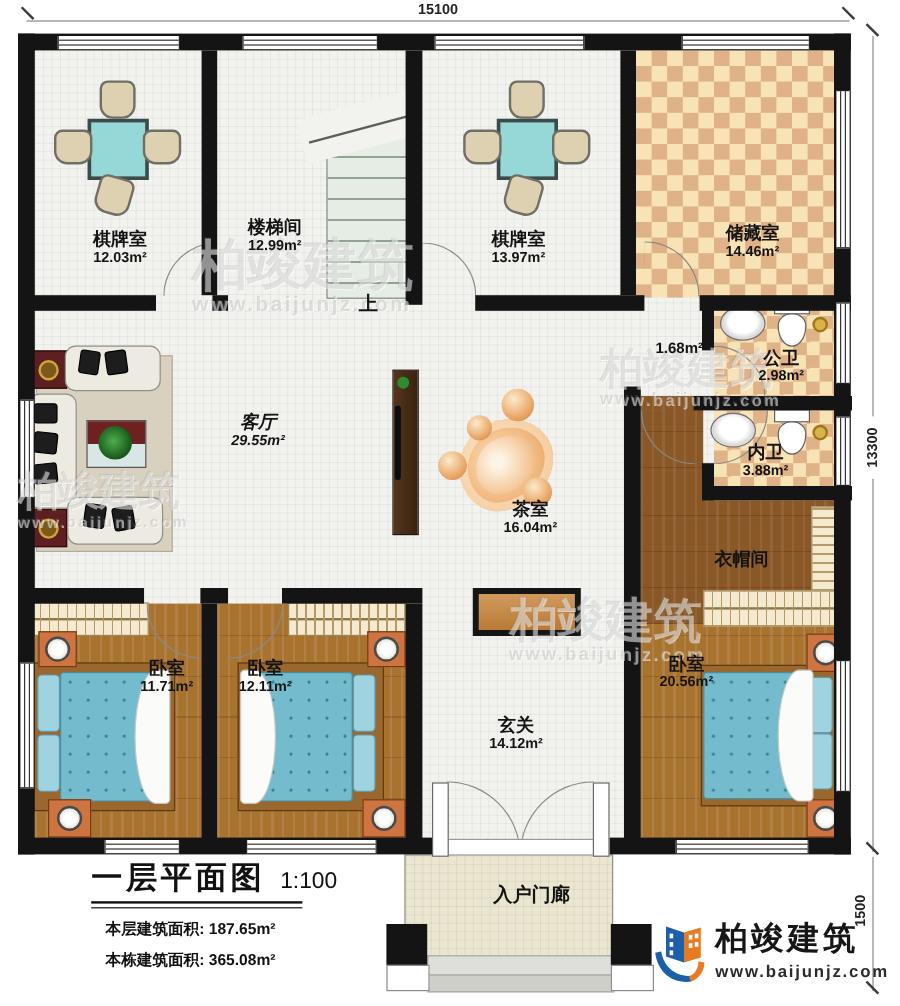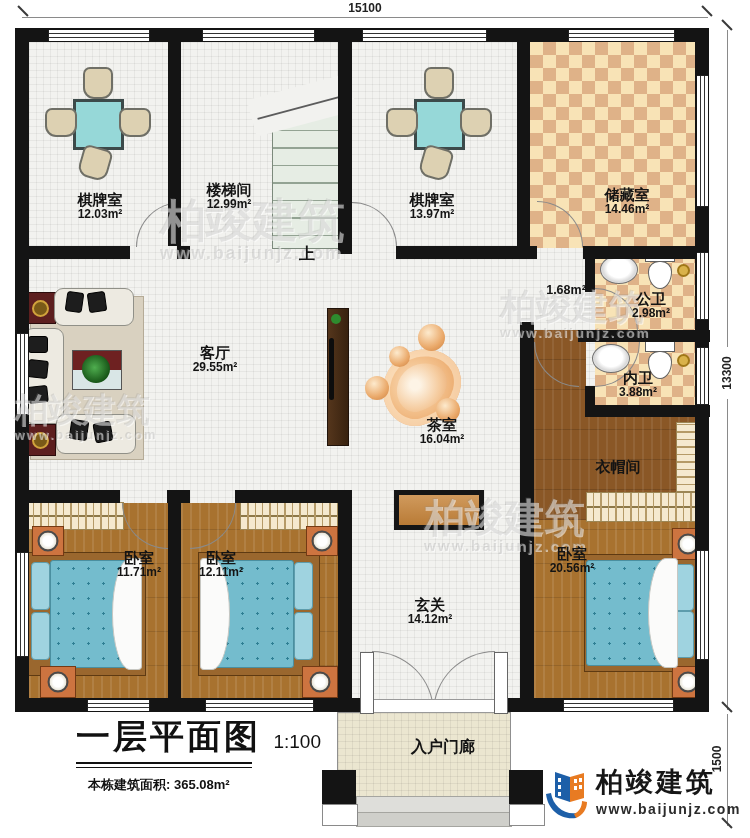--- a/index.html
+++ b/index.html
@@ -289,21 +289,21 @@
     <span class="rname">公卫</span>
     <span class="rarea">2.98m²</span>
   </div>
   <div class="rlabel" style="left:638px;top:369px;">
     <span class="rname">内卫</span>
     <span class="rarea">3.88m²</span>
   </div>
   <div class="rlabel" style="left:618px;top:458px;">
     <span class="rname">衣帽间</span>
   </div>
-  <div class="rlabel" style="left:215px;top:344px;">
+  <div class="rlabel" style="left:215px;top:344px;font-style:italic;">
     <span class="rname">客厅</span>
     <span class="rarea">29.55m²</span>
   </div>
   <div class="rlabel" style="left:442px;top:416px;">
     <span class="rname">茶室</span>
     <span class="rarea">16.04m²</span>
   </div>
   <div class="rlabel" style="left:139px;top:549px;">
     <span class="rname">卧室</span>
     <span class="rarea">11.71m²</span>
@@ -334,25 +334,29 @@
   <div class="dimline" style="left:727px;top:30px;width:1px;height:680px;"></div>
   <div class="tick" style="left:720px;top:24px;width:14px;height:2px;"></div>
   <div class="tick" style="left:720px;top:706px;width:14px;height:2px;"></div>
   <div class="dimlbl" style="left:701px;top:366px;width:52px;transform:rotate(-90deg);padding:0;">13300</div>
   <div class="dimline" style="left:727px;top:714px;width:1px;height:112px;"></div>
   <div class="tick" style="left:720px;top:822px;width:14px;height:2px;"></div>
   <div class="dimlbl" style="left:694px;top:752px;width:46px;transform:rotate(-90deg);padding:0;">1500</div>
 
   <div class="abs" style="left:76px;top:714px;z-index:40;">
     <div>
-      <span style="font-size:34px;font-weight:700;letter-spacing:3px;color:#111;">一层平面图</span>
+      <span style="font-size:26px;font-weight:700;letter-spacing:3px;color:#111;">一层平面图</span>
       <span style="font-size:19px;font-weight:400;color:#111;margin-left:8px;">1:100</span>
     </div>
     <div style="width:176px;height:3px;border-top:2px solid #111;border-bottom:1px solid #111;margin-top:2px;"></div>
     <div style="margin-left:12px;">
+      <div class="stat-line">
+        <span>本层建筑面积:</span>
+        <span>187.65m²</span>
+      </div>
       <div class="stat-line">
         <span>本栋建筑面积:</span>
         <span>365.08m²</span>
       </div>
     </div>
   </div>
 
   <div class="abs" style="left:542px;top:768px;z-index:40;display:flex;align-items:flex-start;">
     <span style="display:inline-block;width:46px;height:56px;">
       <svg width="46" height="56" viewBox="0 0 46 56" xmlns="http://www.w3.org/2000/svg">

